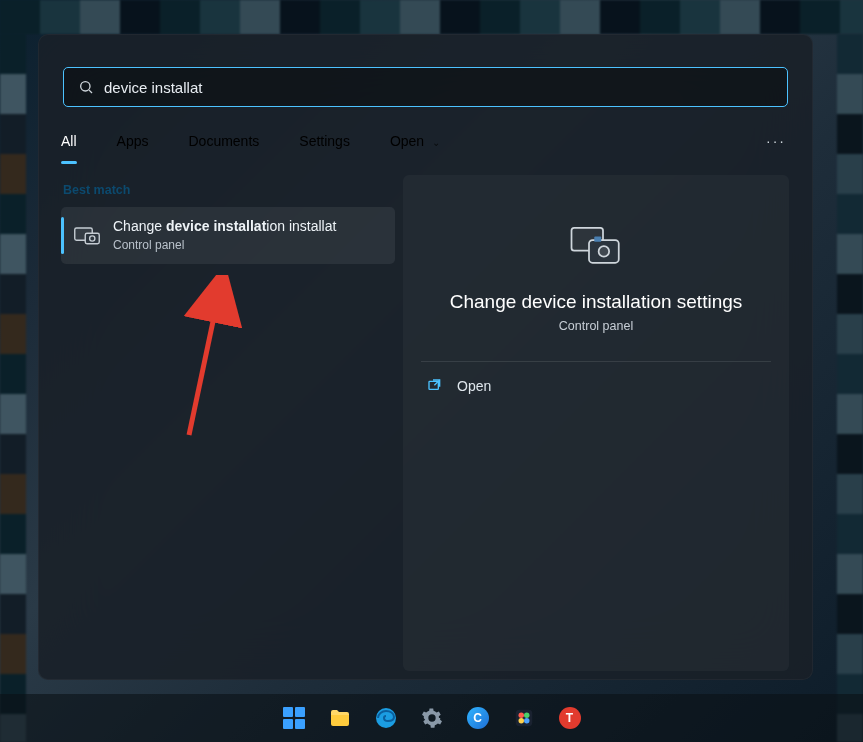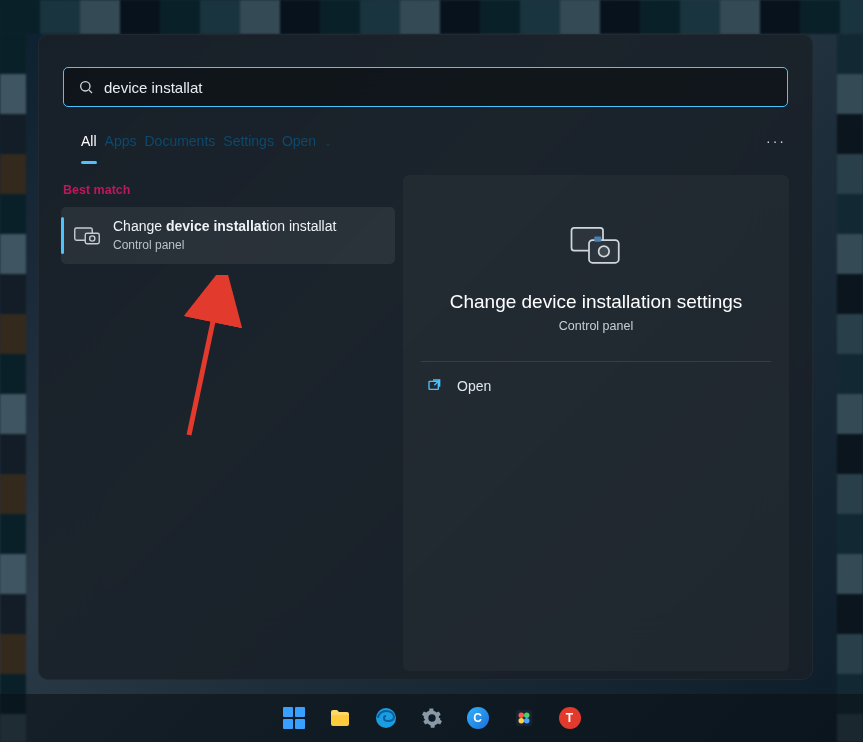--- a/index.html
+++ b/index.html
@@ -36,39 +36,39 @@
     display: flex; align-items: center;
     padding: 0 14px;
   }
   .search-wrap .mag { width: 16px; height: 16px; margin-right: 10px; color: #cfd6dc; }
   .search-input {
     flex: 1; background: transparent; border: none; outline: none;
     color: #e8edf2; font-size: 15px; caret-color: #e8edf2;
   }
 
   .tabs {
-    position: absolute; left: 40px; right: 24px; top: 92px;
-    display: flex; align-items: center; gap: 8px;
+    position: absolute; left: 20px; right: 24px; top: 92px;
+    display: flex; align-items: center; gap: 40px;
     color: #cfd6dc; font-size: 14px;
     border-bottom: 1px solid rgba(255,255,255,0.0);
     padding: 6px 2px 14px;
   }
-  .tab { cursor: pointer; position: relative; color: #0c4a6e; }
+  .tab { cursor: pointer; position: relative; color: #000000; }
   .tab.active { color: #ffffff; }
   .tab.active::after {
     content: ""; position: absolute; left: 0; right: 0; bottom: -15px;
     height: 3px; background: #4cc2ff; border-radius: 2px;
   }
   .tab .chev { margin-left: 4px; font-size: 10px; opacity: .7; }
   .tabs .spacer { flex: 1; }
   .ellipsis { letter-spacing: 2px; color: #cfd6dc; cursor: pointer; }
 
   .section-label {
     position: absolute; left: 24px; top: 148px;
-    color: #be185d; font-size: 12.5px; font-weight: 600;
+    color: #0c4a6e; font-size: 12.5px; font-weight: 600;
   }
 
   .left-col { position: absolute; left: 22px; top: 172px; width: 334px; }
   .result {
     display: flex; align-items: center; gap: 12px;
     padding: 11px 12px;
     background: rgba(255,255,255,0.07);
     border-radius: 5px;
     position: relative;
     cursor: pointer;

